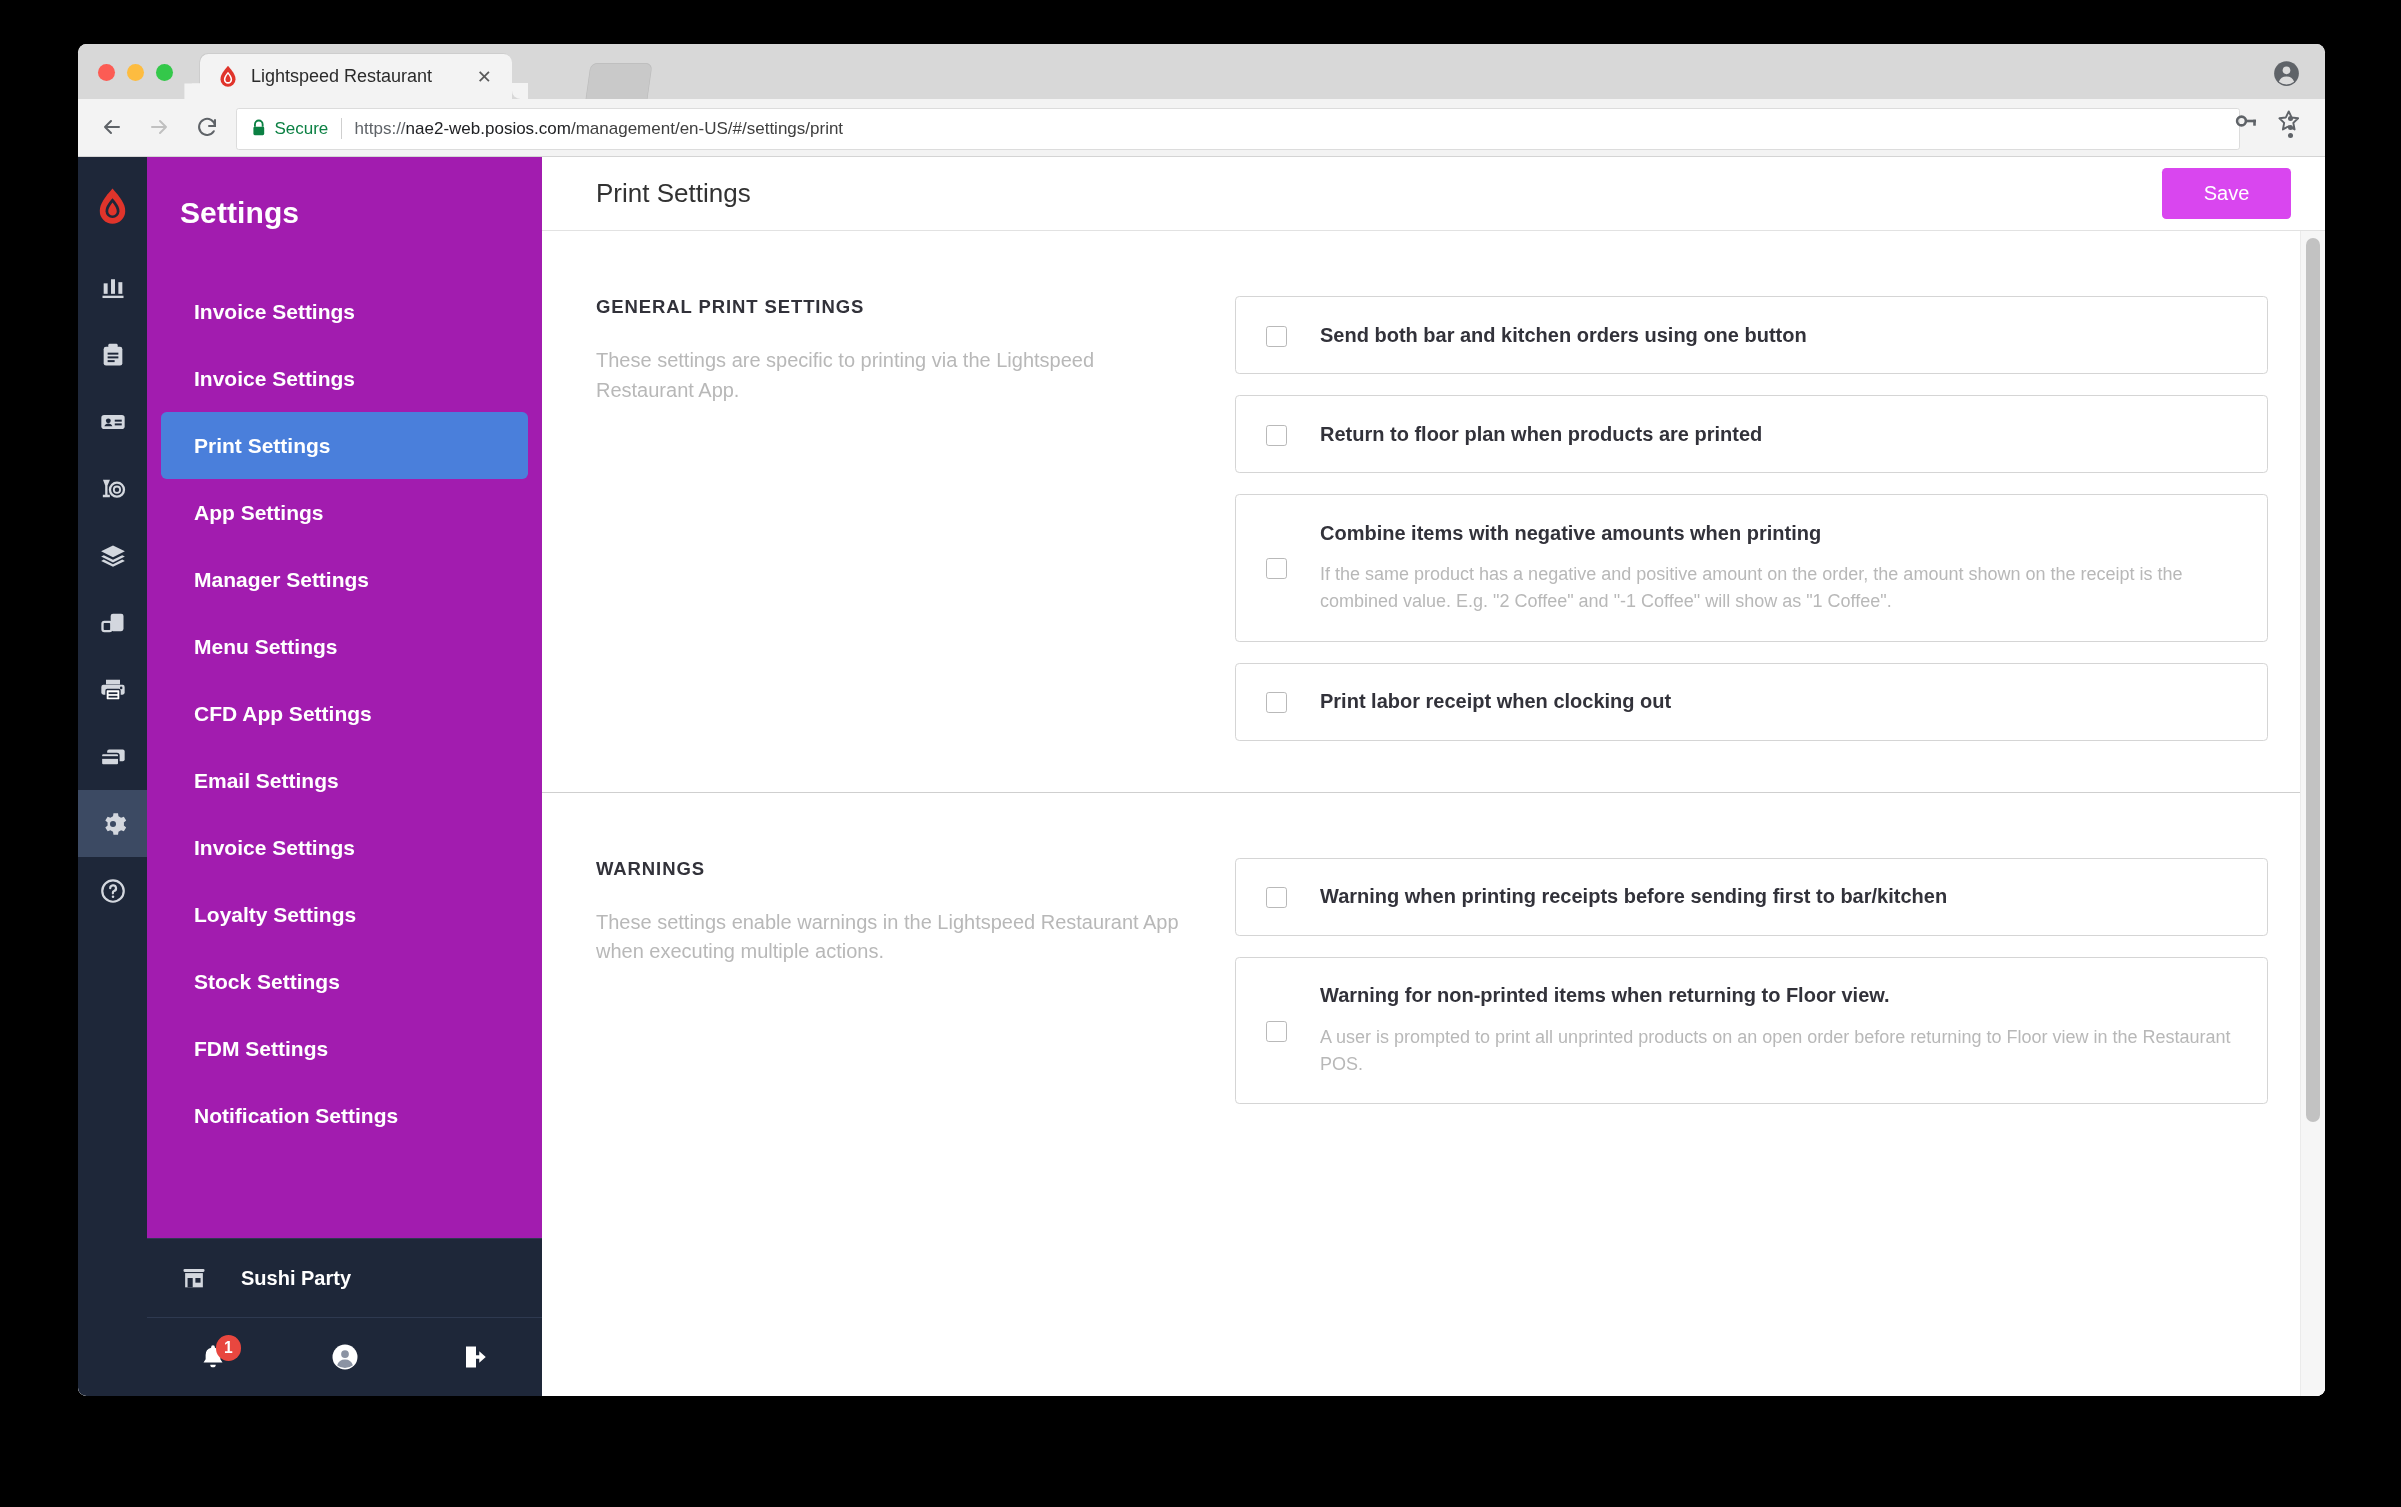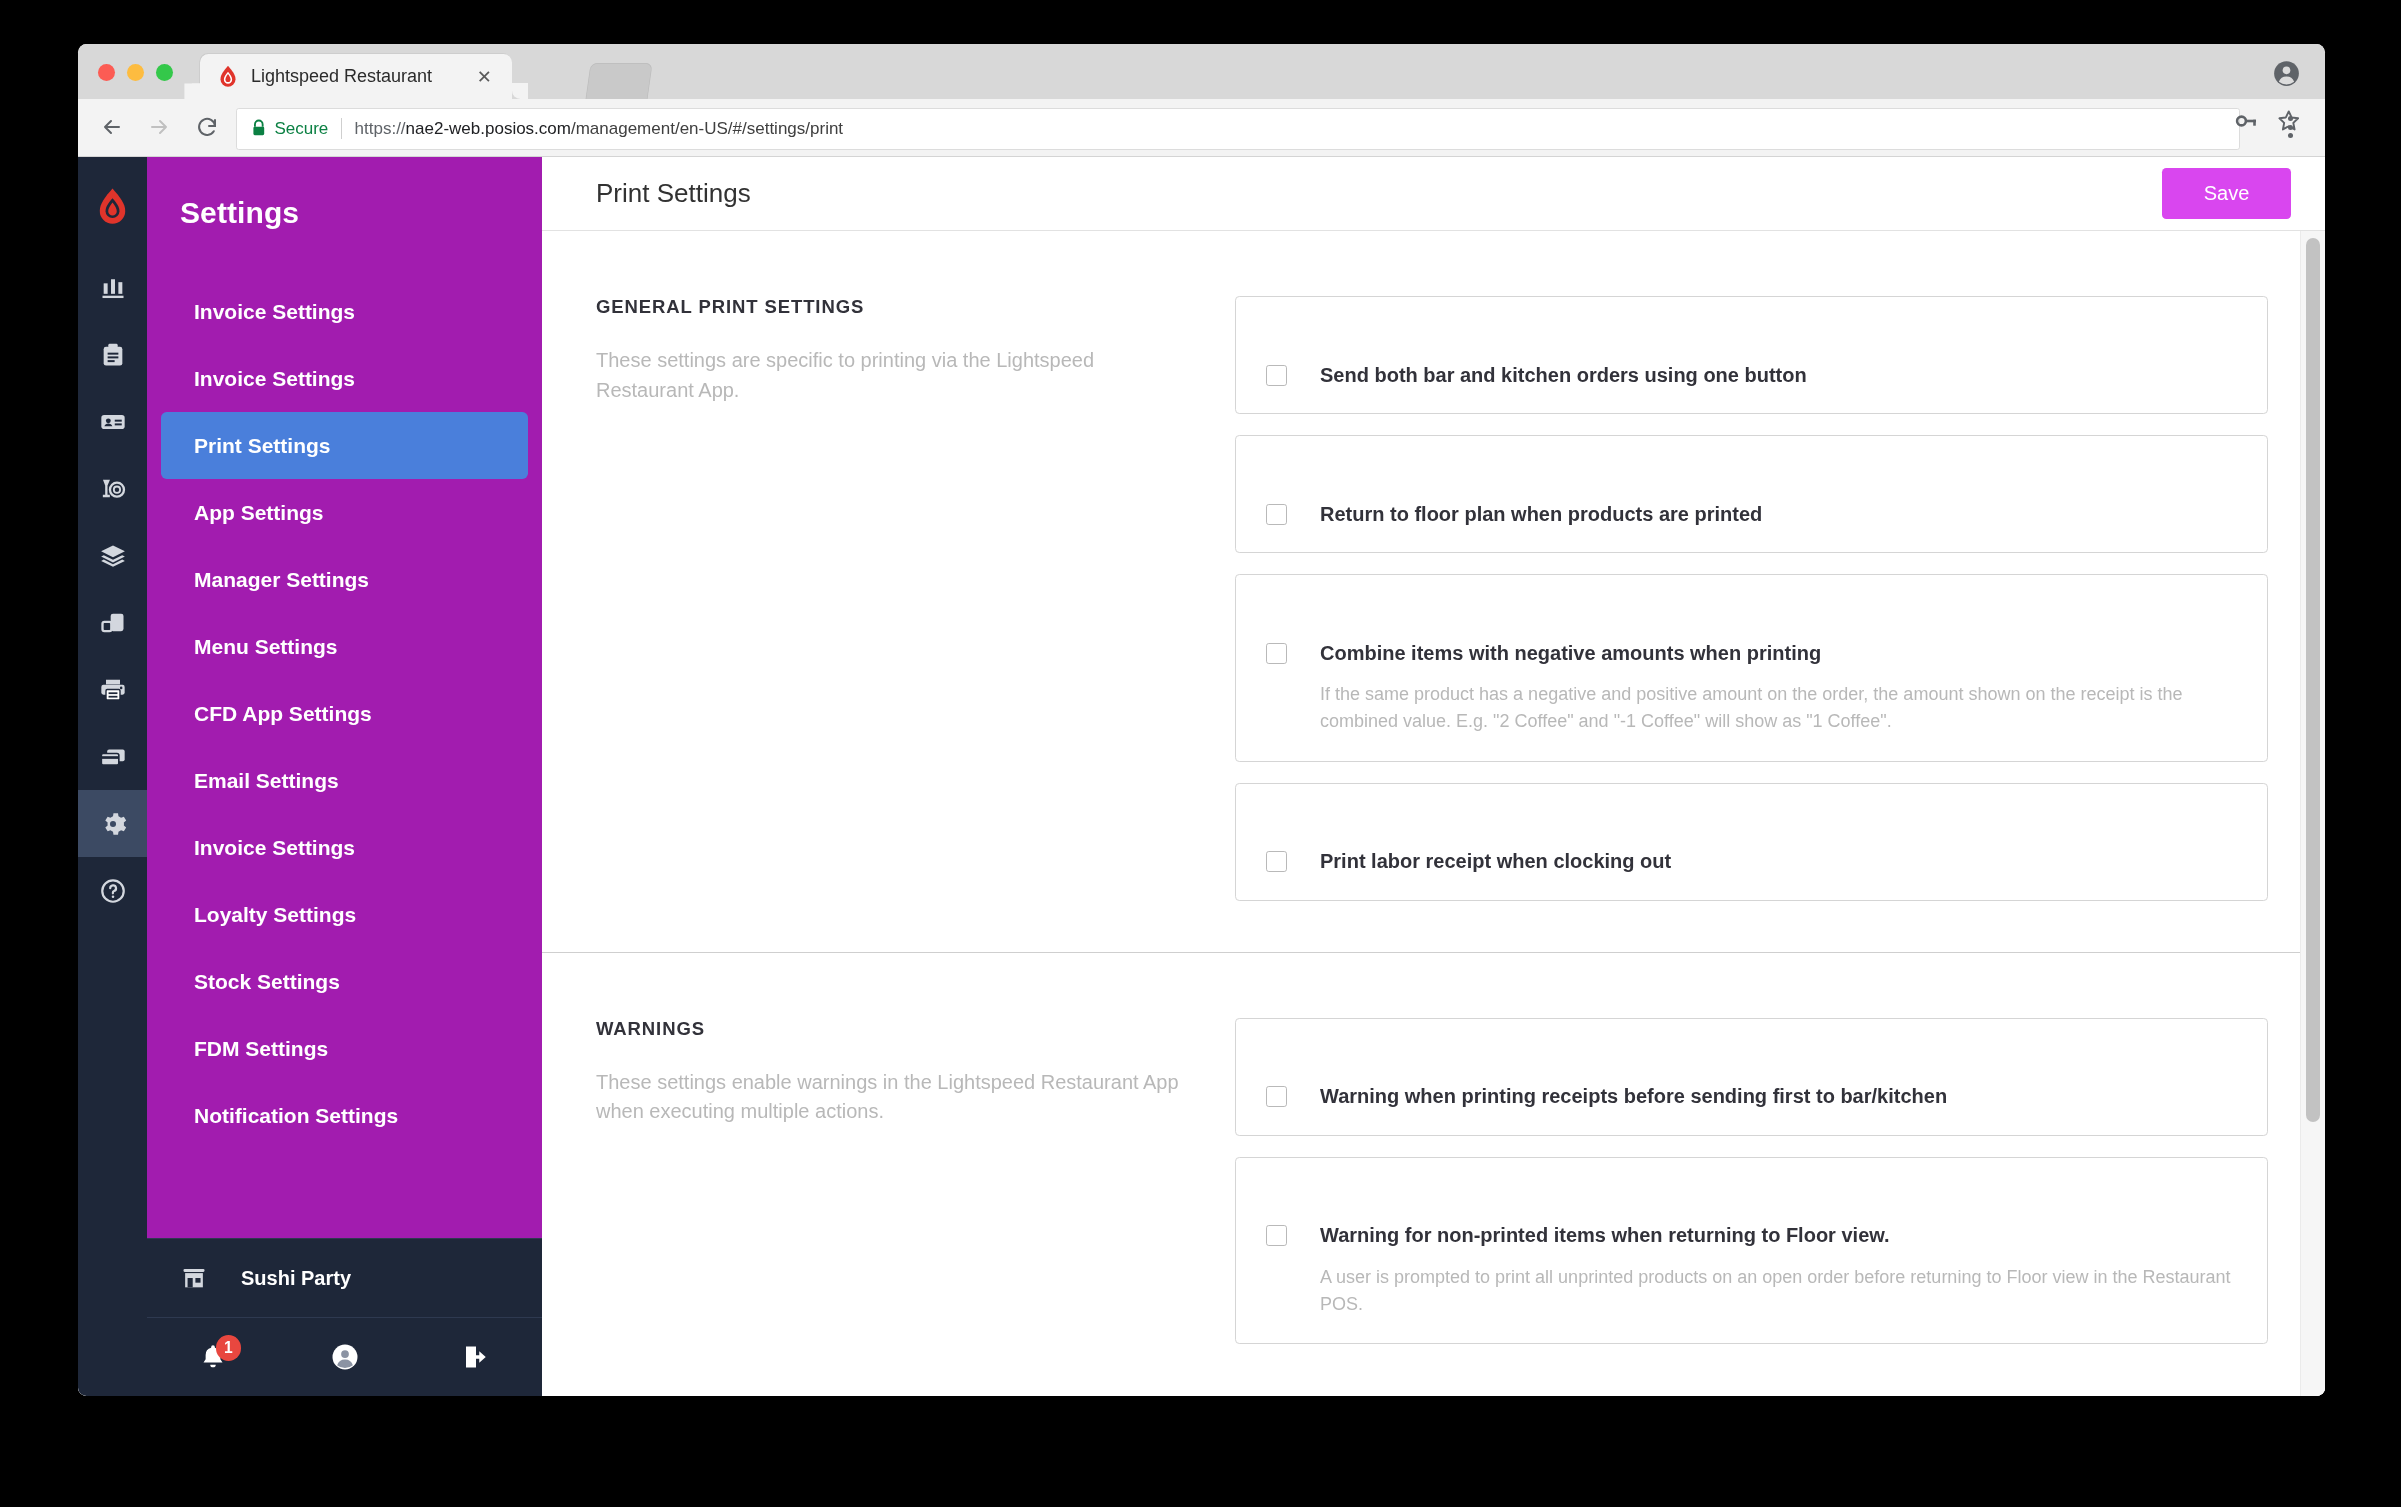--- a/index.html
+++ b/index.html
@@ -341,21 +341,21 @@
     padding: 25.5px 30px 25.5px 30px;
     box-sizing: border-box;
     margin-bottom: 21px;
     background: #ffffff;
   }
   .option-card:last-child { margin-bottom: 0; }
   .option-card.selected {
     border: 1.4px solid #3a72d4;
     padding: 25px 29px;
   }
-  .option-row { display: flex; align-items: flex-start; margin-top: 40px; }
+  .option-row { display: flex; align-items: center; }
 
   .cbox {
     width: 21px; height: 21px;
     border: 1.4px solid #b9b9b9;
     border-radius: 2.8px;
     flex: none;
     margin-top: 2.1px;
     box-sizing: border-box;
     background: #fff;
     position: relative;

